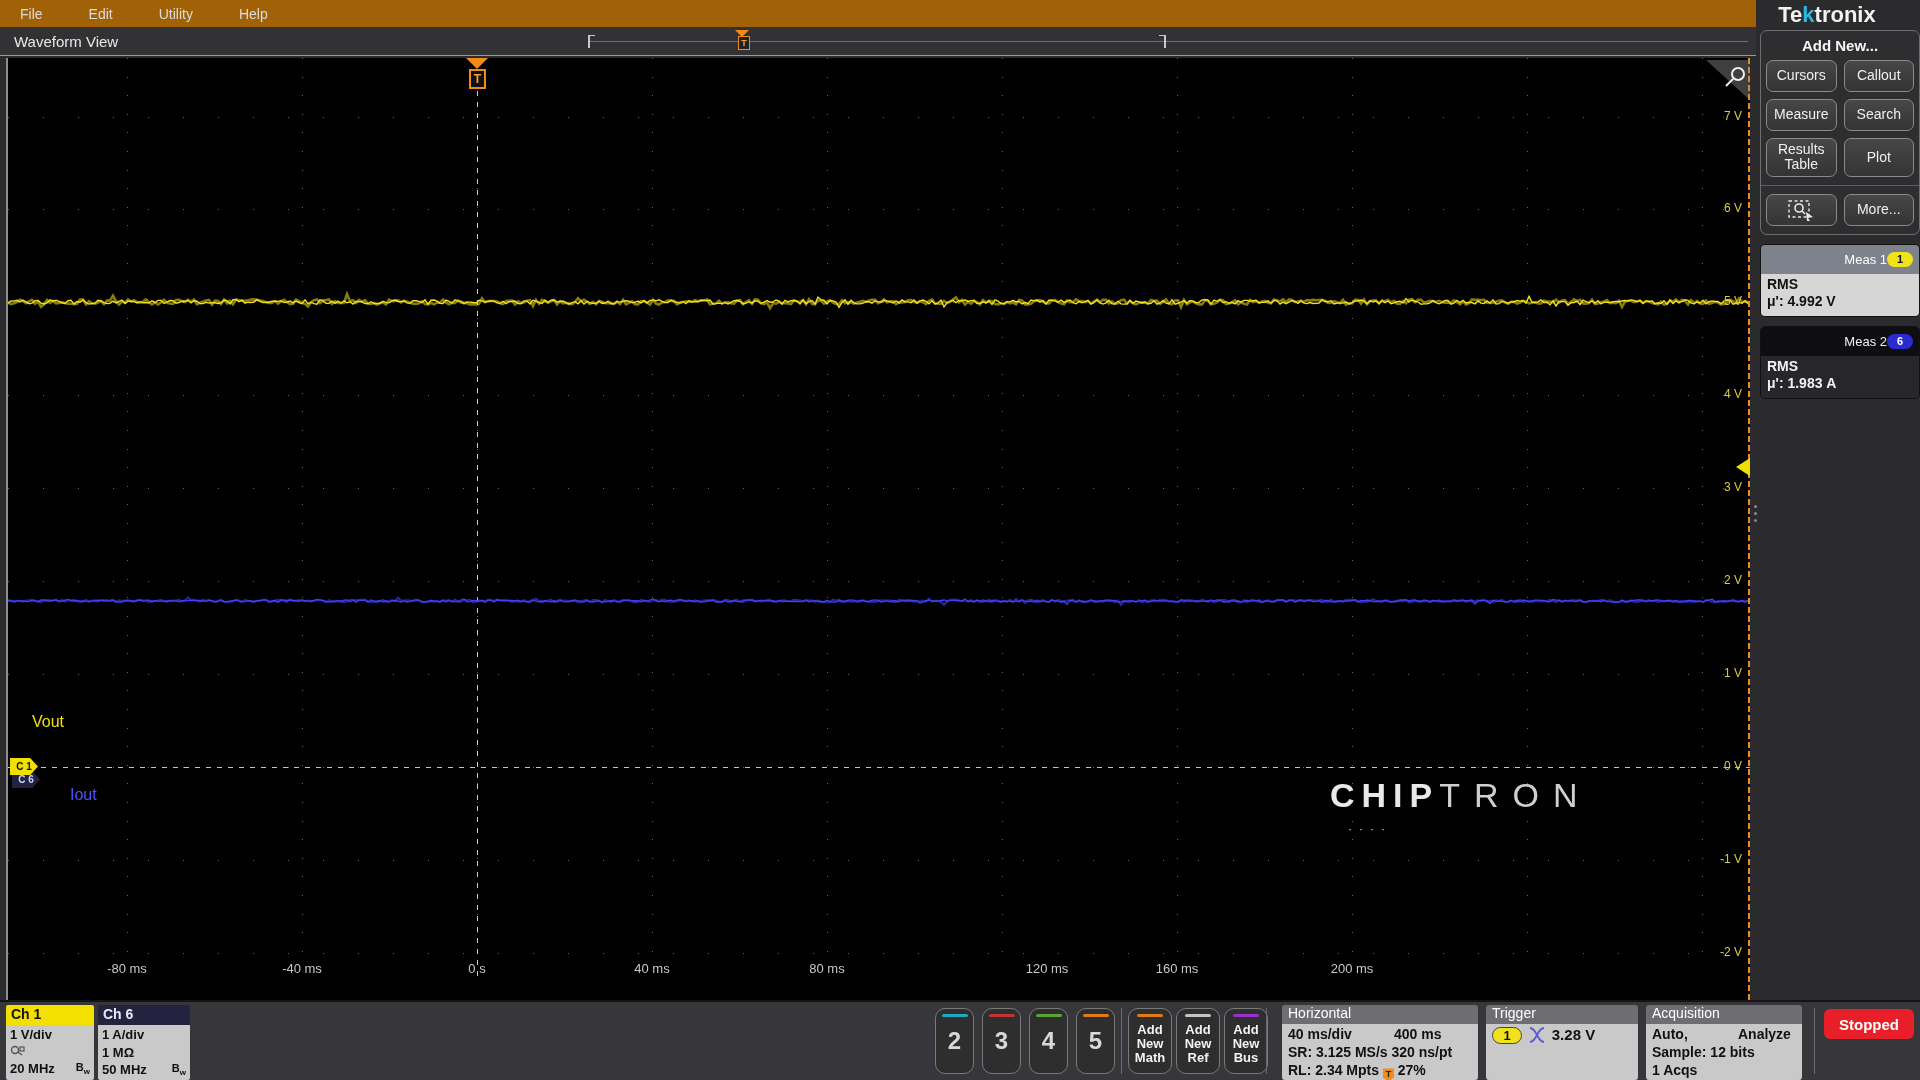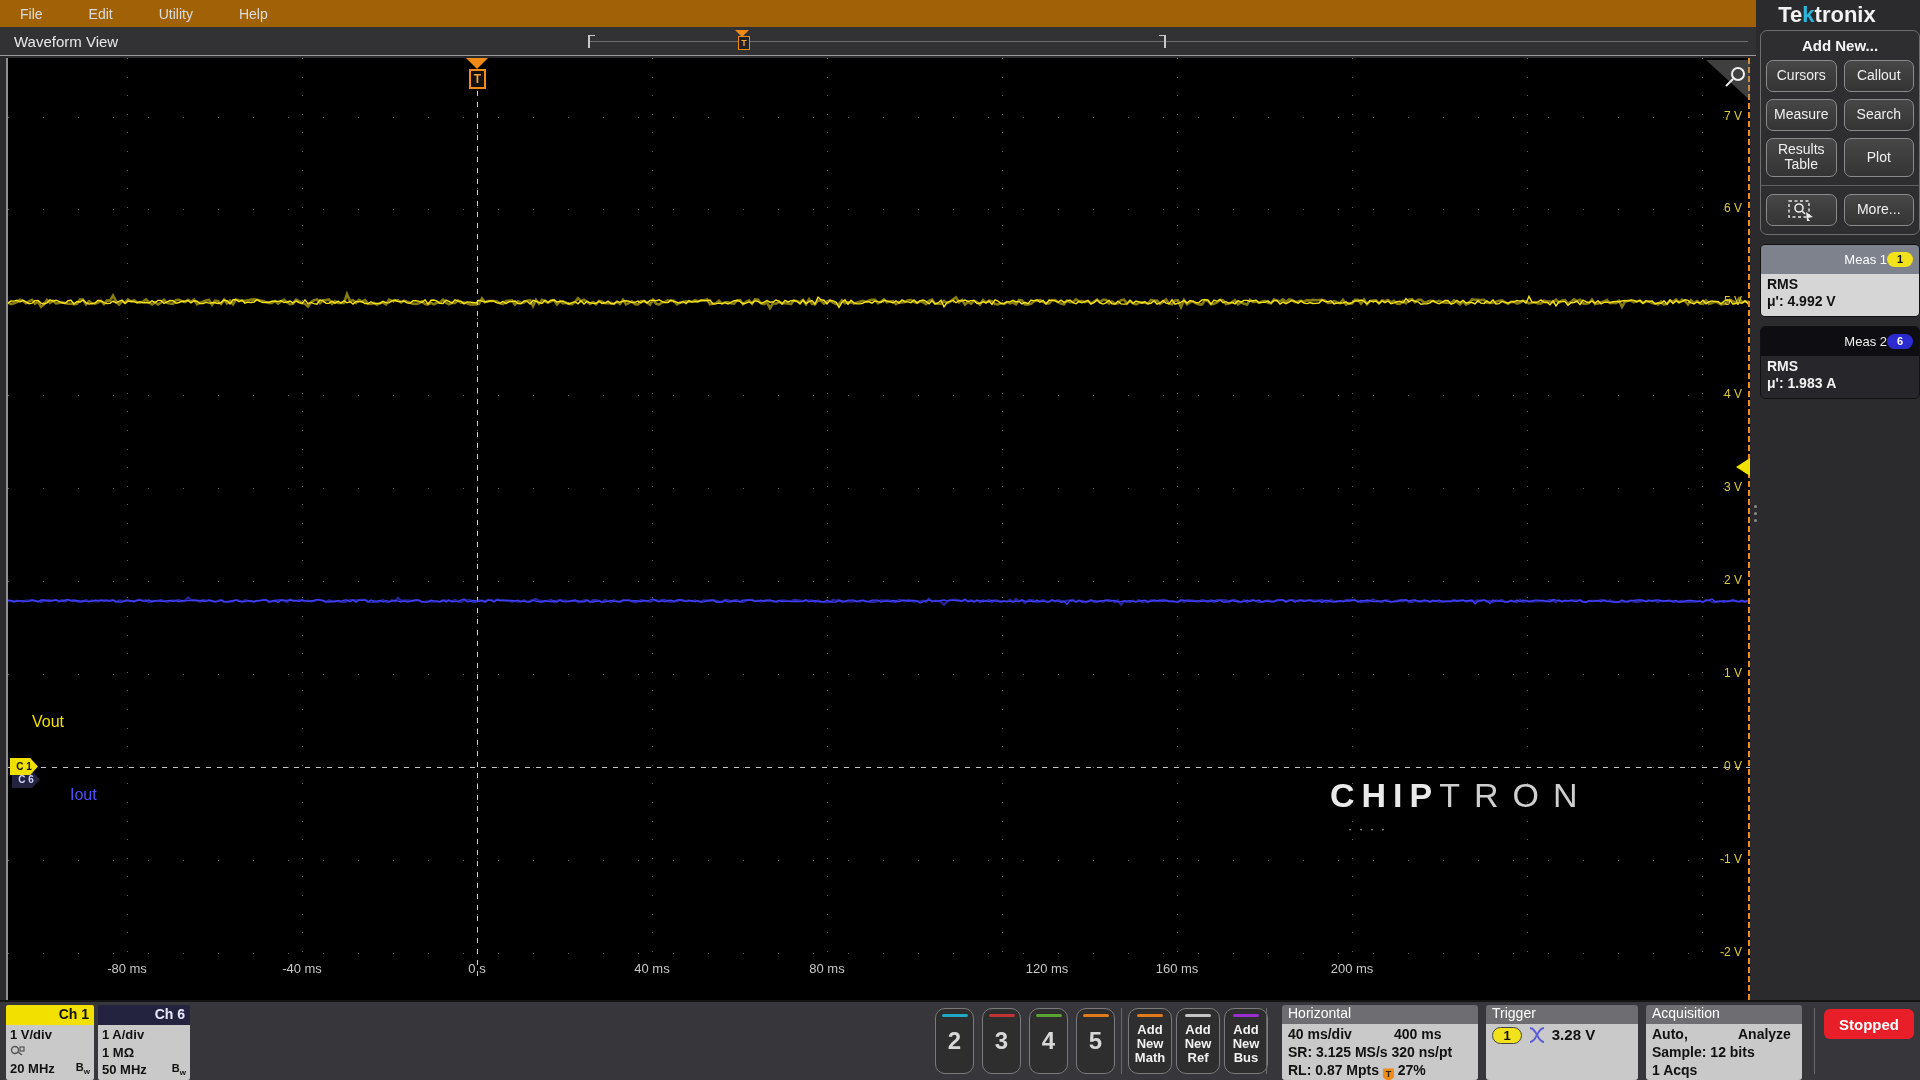--- a/index.html
+++ b/index.html
@@ -96,21 +96,21 @@
   .meas-body { padding:2px 6px 5px; font-size:14px; font-weight:bold; line-height:1.25; }
   .meas-sel .meas-head { background:#7d828c; color:#fff; }
   .meas-sel .meas-body { background:#d6d6d6; color:#111; }
   .meas-uns .meas-head { background:#0e0e12; color:#f0f0f0; }
   .meas-uns .meas-body { background:#27272b; color:#f2f2f2; }
 
   
   .bottombar { position:absolute; left:0; top:1000px; width:1920px; height:80px; background:#37373b;
                border-top:2px solid #141414; }
   .chbadge { position:absolute; top:3px; width:88px; height:75px; border-radius:2px; overflow:hidden; cursor:pointer; }
-  .chbadge .head { height:20px; font-size:14px; font-weight:bold; padding:1px 5px;text-align:right; }
+  .chbadge .head { height:20px; font-size:14px; font-weight:bold; padding:1px 5px; }
   .chbadge .body { background:#c9c9c9; height:55px; color:#111; font-size:13px; font-weight:bold;
                    padding:1px 4px; line-height:1.35; }
   .bwmark { float:right; font-size:11px; }
   .bwmark sub { font-size:8px; }
   .numbtn { position:absolute; top:6px; width:39px; height:66px; background:#2e2e2e;
             border:1px solid #7a7a7a; border-radius:10px; color:#d8d8d8; font-size:24px; font-weight:bold;
             display:flex; align-items:center; justify-content:center; cursor:pointer; }
   .numbtn .stripe, .addbtn .stripe { position:absolute; top:5px; left:50%; transform:translateX(-50%);
             width:26px; height:3px; border-radius:2px; }
   .addbtn { position:absolute; top:6px; width:44px; height:66px; background:#2e2e2e;
@@ -338,21 +338,21 @@
         </div>
       </div>
     <div class="vdiv" style="left:1266px;"></div>
 
     <div class="infopanel" style="left:1282px; width:196px;">
       <div class="head">Horizontal</div>
       <div class="body">
         <span>40 ms/div</span>
         <span style="position:absolute; left:112px; top:1px;">400 ms</span>
         <div>SR: 3.125 MS/s 320 ns/pt</div>
-        <div><span>RL: 0.87 Mpts</span>
+        <div><span>RL: 2.34 Mpts</span>
           <span class="t-mini">T</span>
           <span>27%</span></div>
       </div>
     </div>
 
     <div class="infopanel" style="left:1486px; width:152px;">
       <div class="head">Trigger</div>
       <div class="body">
         <span class="trig-pill">1</span>
         <svg width="22" height="20" style="vertical-align:-5px;">

